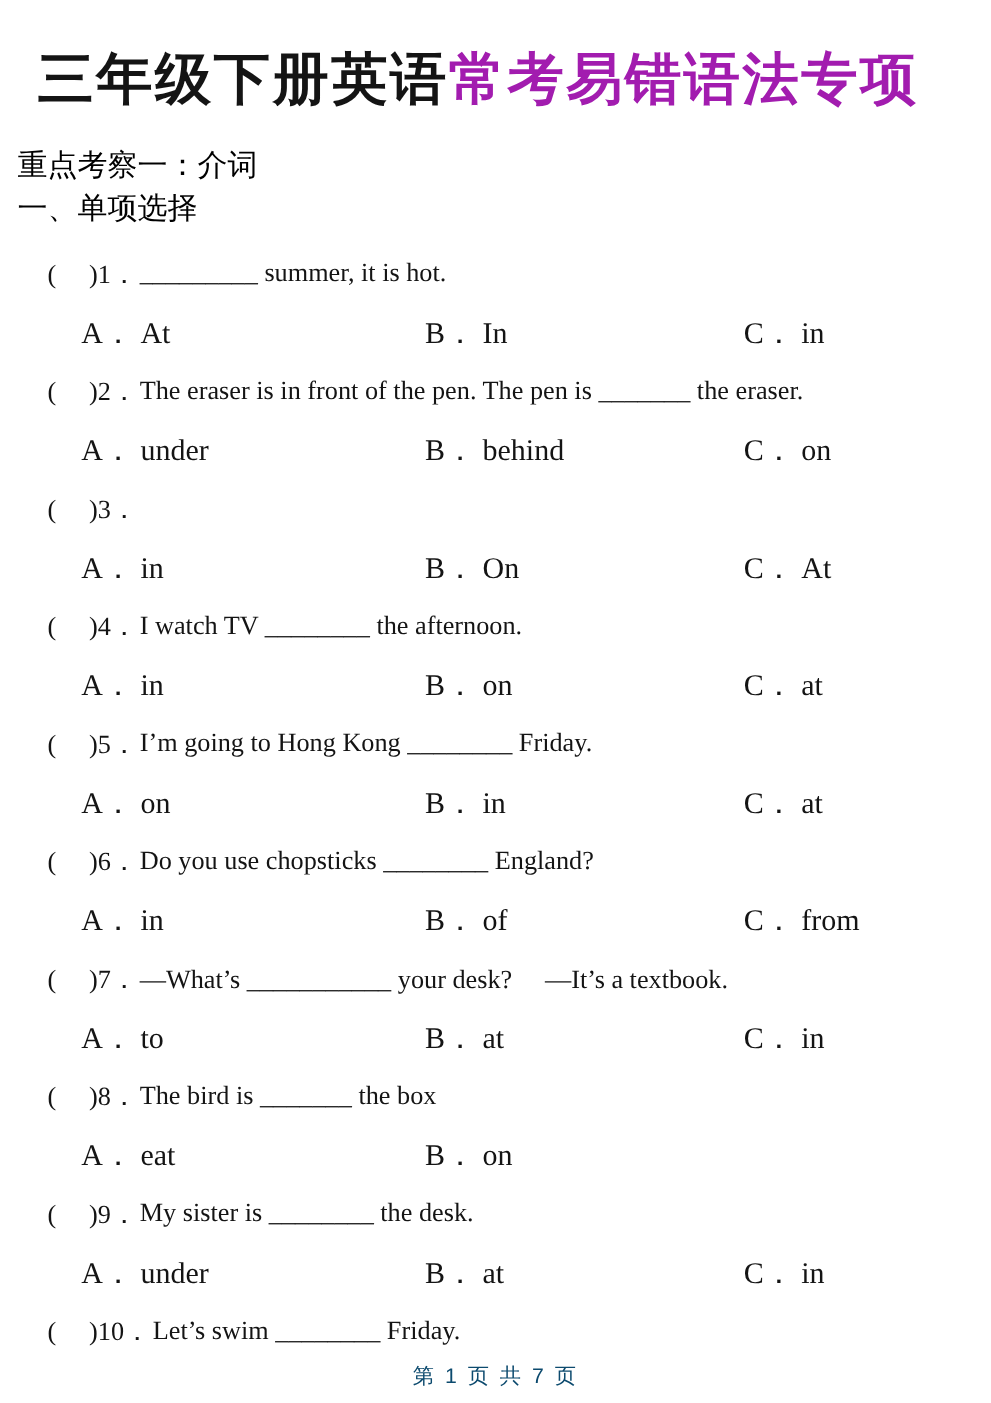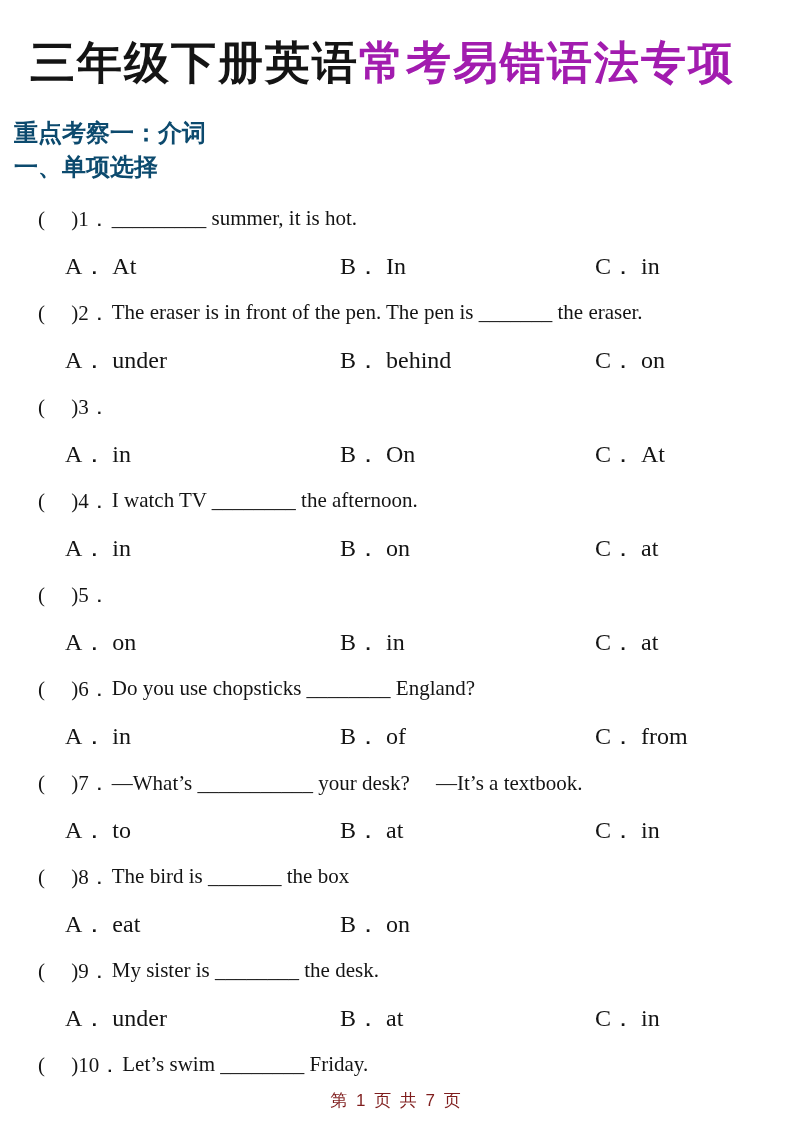--- a/index.html
+++ b/index.html
@@ -7,43 +7,43 @@
     width:793px;height:1122px;background:#ffffff;position:relative;overflow:hidden;
     font-family:"Liberation Serif",serif;color:#141414;
   }
   .title{
     margin:36px 0 0 30px;font-size:45px;font-weight:700;line-height:1.2;
     letter-spacing:2px;white-space:nowrap;
     font-family:"Liberation Serif","DejaVu Serif",serif;
   }
   .title .red{color:#a21caf;}
   .gh{
-    font-family:"Liberation Sans","DejaVu Sans",sans-serif;font-weight:700;
-    color:#0c4a6e;font-size:24px;line-height:34px;margin-left:14px;white-space:nowrap;
+    font-family:"Liberation Sans","DejaVu Sans",sans-serif;font-weight:400;
+    color:#000000;font-size:24px;line-height:34px;margin-left:14px;white-space:nowrap;
   }
   .gh1{margin-top:26px;}
   main{margin-top:11px;}
   .qblock{height:94px;}
   .qblock.last{height:47px;}
   .qline{
     height:47px;display:flex;align-items:center;padding-left:38px;
     font-size:21px;white-space:pre;
   }
   .qline .qnum{margin-right:2px;}
   .oline{position:relative;height:47px;font-size:24px;text-align:center;}
   .opt{
     position:absolute;top:50%;transform:translateY(-50%);white-space:pre;
   }
   .opt .w{margin-left:6px;}
   .col-a{left:65px;}
   .col-b{left:340px;}
   .col-c{left:595px;}
   footer{
     text-align:center;font-family:"Liberation Sans","DejaVu Sans",sans-serif;
-    font-size:17px;line-height:26px;letter-spacing:2px;color:#7f1d1d;
+    font-size:17px;line-height:26px;letter-spacing:2px;color:#0c4a6e;
   }
 </style>
 </head>
 <body>
 
 <h1 class="title"><span>三年级下册英语</span><span class="red">常考易错语法专项</span></h1>
 
 <div class="gh gh1">重点考察一：介词</div>
 <div class="gh">一、单项选择</div>
 
@@ -79,21 +79,21 @@
   <div class="qblock">
     <div class="qline"><span>(　 )</span><span class="qnum">4．</span><span>I watch TV ________ the afternoon.</span></div>
     <div class="oline">
       <span class="opt col-a"><span>A．</span><span class="w">in</span></span>
       <span class="opt col-b"><span>B．</span><span class="w">on</span></span>
       <span class="opt col-c"><span>C．</span><span class="w">at</span></span>
     </div>
   </div>
 
   <div class="qblock">
-    <div class="qline"><span>(　 )</span><span class="qnum">5．</span></div>
+    <div class="qline"><span>(　 )</span><span class="qnum">5．</span><span>I’m going to Hong Kong ________ Friday.</span></div>
     <div class="oline">
       <span class="opt col-a"><span>A．</span><span class="w">on</span></span>
       <span class="opt col-b"><span>B．</span><span class="w">in</span></span>
       <span class="opt col-c"><span>C．</span><span class="w">at</span></span>
     </div>
   </div>
 
   <div class="qblock">
     <div class="qline"><span>(　 )</span><span class="qnum">6．</span><span>Do you use chopsticks ________ England?</span></div>
     <div class="oline">

